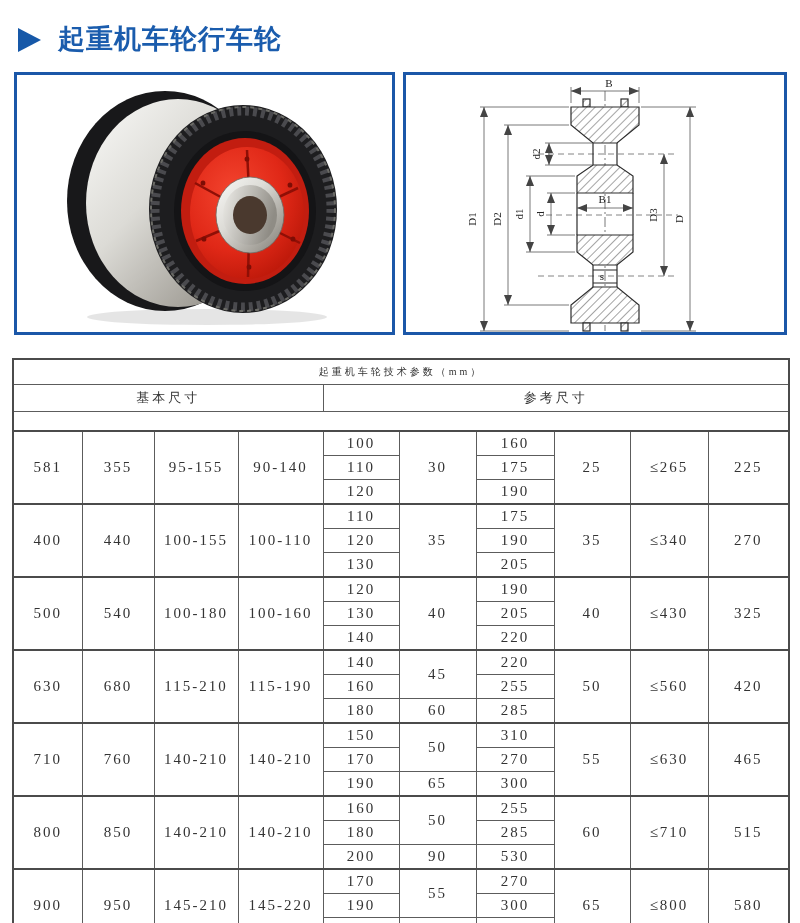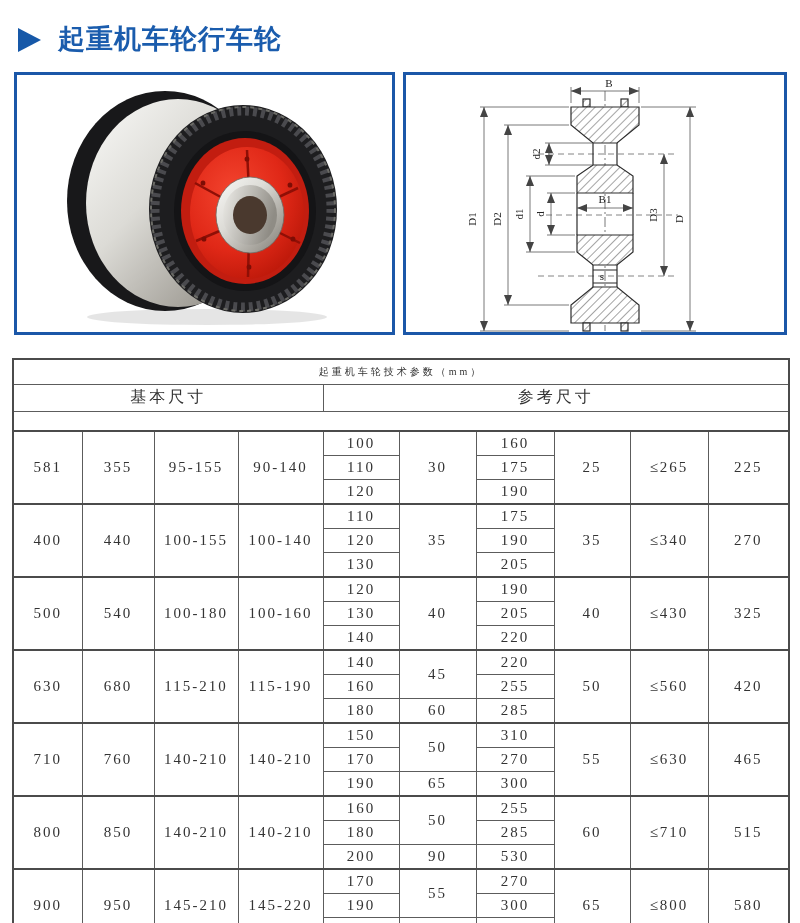--- a/index.html
+++ b/index.html
@@ -19,21 +19,21 @@
   .panel.photo{width:381px;}
   .panel.draw{width:384px;}
   .panel svg{display:block;width:100%;height:100%;}
 
   
   .tablewrap{margin:23px 12px 0 12px;}
   table.spec{border-collapse:collapse;width:776px;table-layout:fixed;border:2px solid #4b4b4b;}
   .spec td{border:1px solid #5c5c5c;text-align:center;font-size:15px;color:#333;
            padding:0;height:23px;letter-spacing:2px;}
   .spec .trow td{height:24px;font-size:10px;letter-spacing:3px;}
-  .spec .grow td{height:26px;font-size:16px;letter-spacing:3px;}
+  .spec .grow td{height:26px;font-size:13px;letter-spacing:3px;}
   .spec .erow td{height:18px;}
   .spec tr.rs td{border-top:2px solid #4b4b4b;}
 
   
   .pl{stroke:#2c2c2c;stroke-width:1.2;fill:url(#hatch);}
   .ol{stroke:#2c2c2c;stroke-width:1.2;fill:none;}
   .dim{stroke:#555;stroke-width:0.8;fill:none;}
   .cl{stroke:#555;stroke-width:0.8;fill:none;stroke-dasharray:10 3 2 3;}
   .ax{stroke:#666;stroke-width:0.8;fill:none;stroke-dasharray:6 4;}
   .lb{font-family:"Liberation Serif",serif;font-size:11px;fill:#222;}
@@ -216,21 +216,21 @@
             <td>175</td>
           </tr>
           <tr>
             <td>120</td>
             <td>190</td>
           </tr>
           <tr class="rs">
             <td rowspan="3">400</td>
             <td rowspan="3">440</td>
             <td rowspan="3">100-155</td>
-            <td rowspan="3">100-140</td>
+            <td rowspan="3">100-110</td>
             <td>110</td>
             <td rowspan="3">35</td>
             <td>175</td>
             <td rowspan="3">35</td>
             <td rowspan="3">≤340</td>
             <td rowspan="3">270</td>
           </tr>
           <tr>
             <td>120</td>
             <td>190</td>

